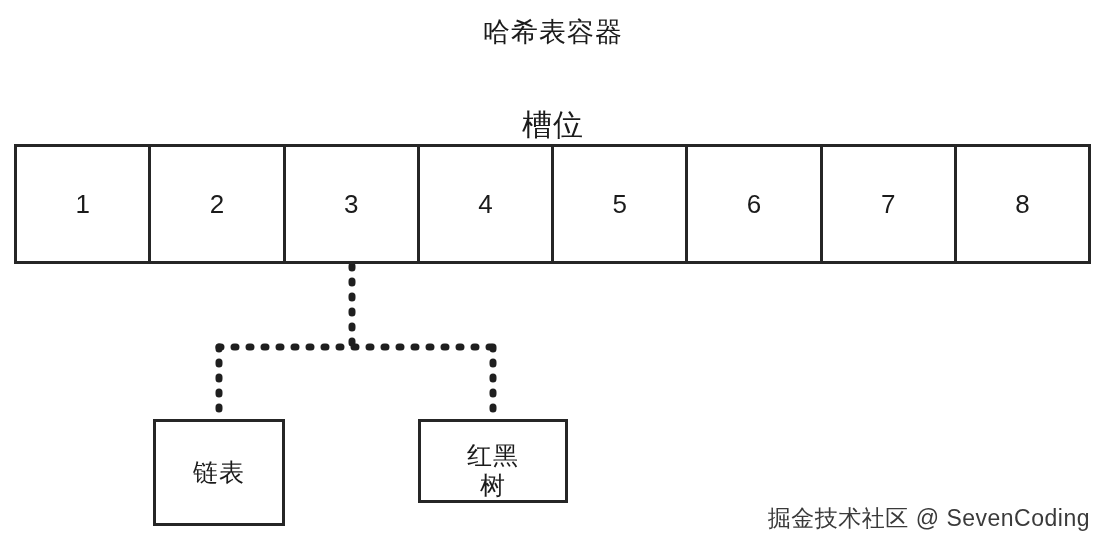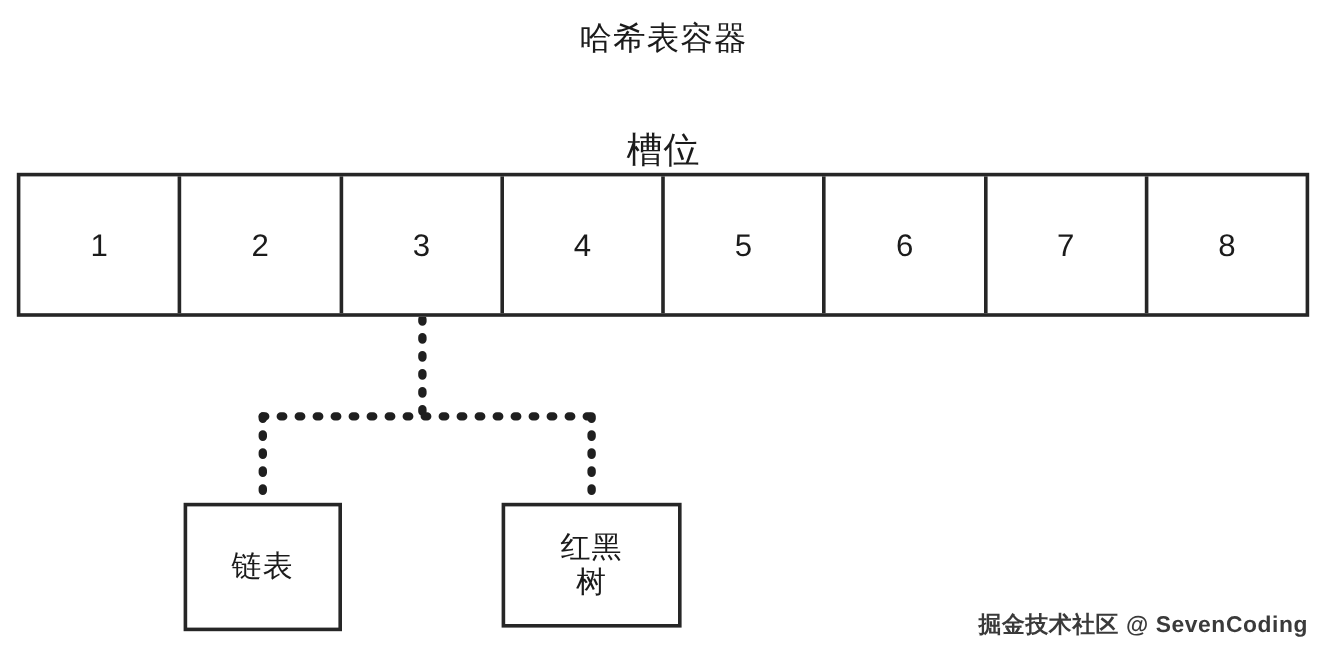--- a/index.html
+++ b/index.html
@@ -84,31 +84,31 @@
     left: 153px;
     top: 419px;
     width: 132px;
     height: 107px;
     align-items: center;
   }
   #node-rbtree {
     left: 418px;
     top: 419px;
     width: 150px;
-    height: 104px;
+    height: 84px;
+    align-items: flex-end;
   }
   .watermark {
     position: absolute;
     right: 16px;
     bottom: 6px;
-    font-size: 19px;
+    font-size: 23px;
     color: #3a3a3a;
     white-space: nowrap;
     letter-spacing: 0.5px;
-    font-weight: bold;
   }
 </style>
 </head>
 <body>
 
 <svg id="canvas" viewBox="0 0 1106 540" xmlns="http://www.w3.org/2000/svg">
 
   <line x1="352" y1="266" x2="352" y2="347" stroke="#1f1f1f" stroke-width="7" stroke-dasharray="2 13" stroke-linecap="round"></line>
 
   <line x1="219" y1="347" x2="493" y2="347" stroke="#1f1f1f" stroke-width="7" stroke-dasharray="2 13" stroke-linecap="round"></line>

